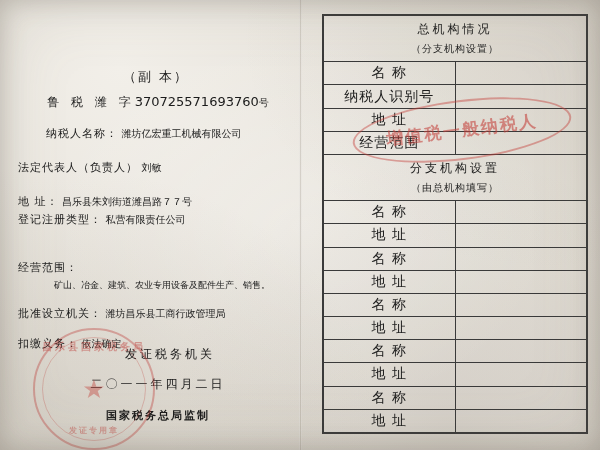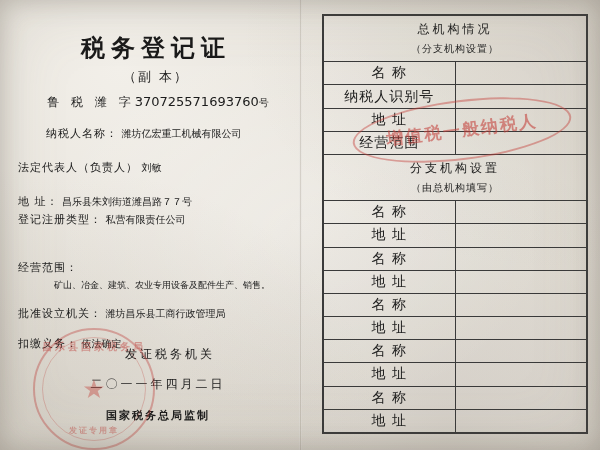--- a/index.html
+++ b/index.html
@@ -146,21 +146,20 @@
     white-space:nowrap;
   }
 </style>
 </head>
 <body>
 
 <div id="sheet">
   <div class="grain"></div>
 
   <div id="left">
-    <div class="title">税务登记证</div>
     <div class="subtitle">（副 本）</div>
 
     <div class="numline">
       <span class="lbl">鲁 税 潍   字</span><span class="num">370725571693760</span><span class="suf">号</span>
     </div>
 
     <div class="row" style="top:116px;margin-left:28px;">
       <span class="k">纳税人名称：</span>
       <span class="v">潍坊亿宏重工机械有限公司</span>
     </div>

